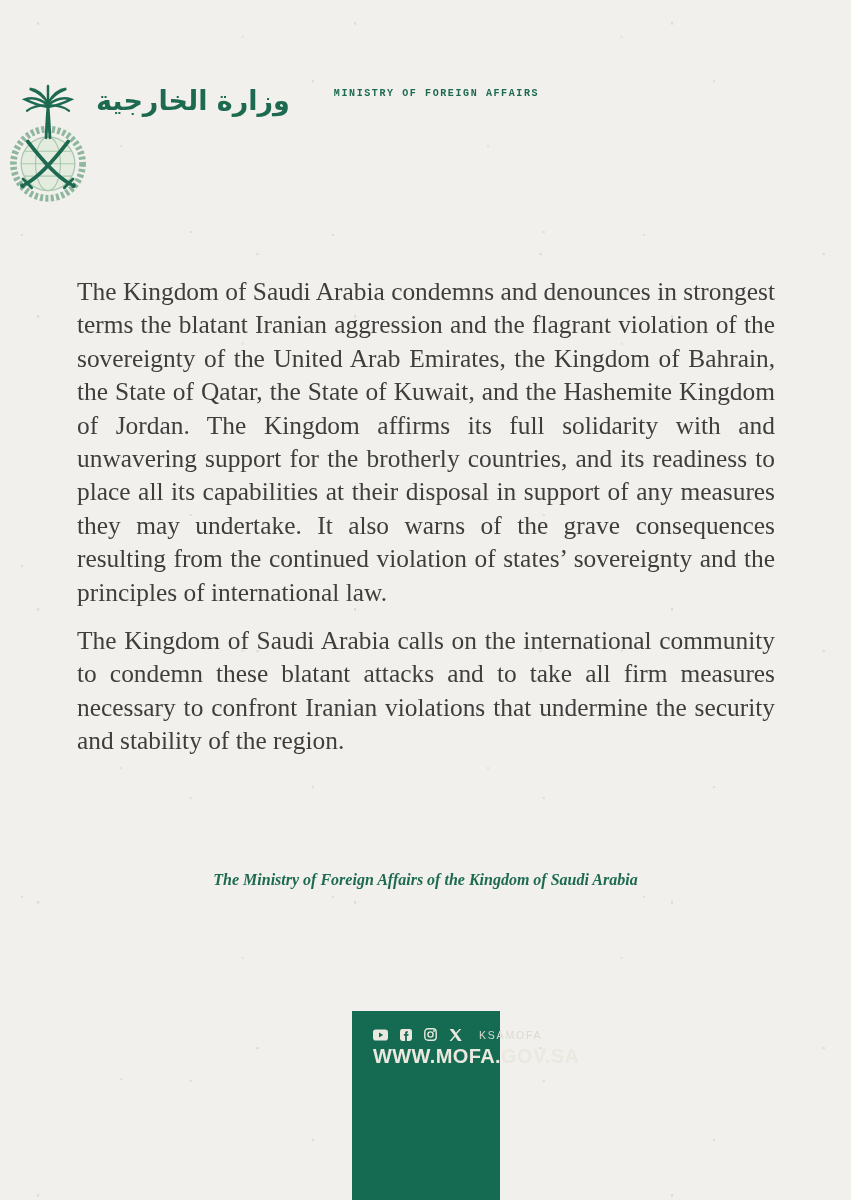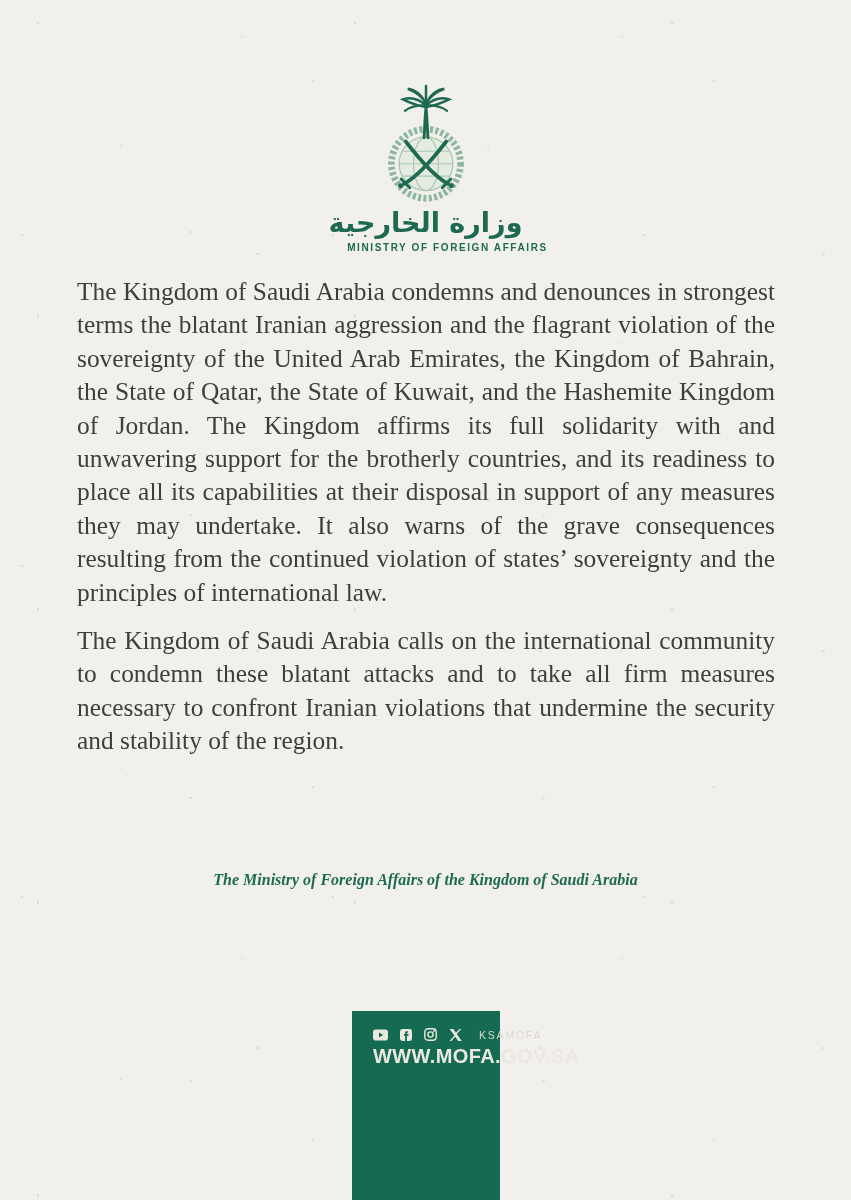--- a/index.html
+++ b/index.html
@@ -22,33 +22,33 @@
       radial-gradient(circle 1px at 54% 82%, rgba(60,60,60,.09) 0 1px, transparent 1.5px),
       radial-gradient(circle 1px at 7% 71%, rgba(60,60,60,.10) 0 1px, transparent 1.5px),
       radial-gradient(circle 1px at 64% 12%, rgba(60,60,60,.07) 0 1px, transparent 1.5px);
     background-size:317px 293px, 401px 353px, 367px 311px, 283px 397px, 353px 283px, 311px 331px, 379px 307px;
     pointer-events:none;
   }
 
   
   .logo{
     position:absolute;top:84px;left:0;right:0;
-    display:flex;flex-direction:column;align-items:center;
+    display:flex;flex-direction:row;align-items:flex-start;
   }
   .logo svg{display:block;}
   .logo-arabic{
     margin-top:2px;
     font-family:"DejaVu Sans", sans-serif;
     font-size:27px;line-height:30px;font-weight:bold;
     color:#1d6a51;
     direction:rtl;
   }
   .logo-ministry{
     margin-top:4px;
-    font-family:Liberation Sans, sans-serif;
+    font-family:Liberation Mono, monospace;
     font-size:10px;font-weight:bold;letter-spacing:1.6px;
     color:#1d6a51;
     padding-left:44px;
   }
 
   
   .statement{
     position:absolute;left:77px;top:275px;width:698px;
     color:#3e3e3d;
     font-size:25.4px;line-height:33.4px;

